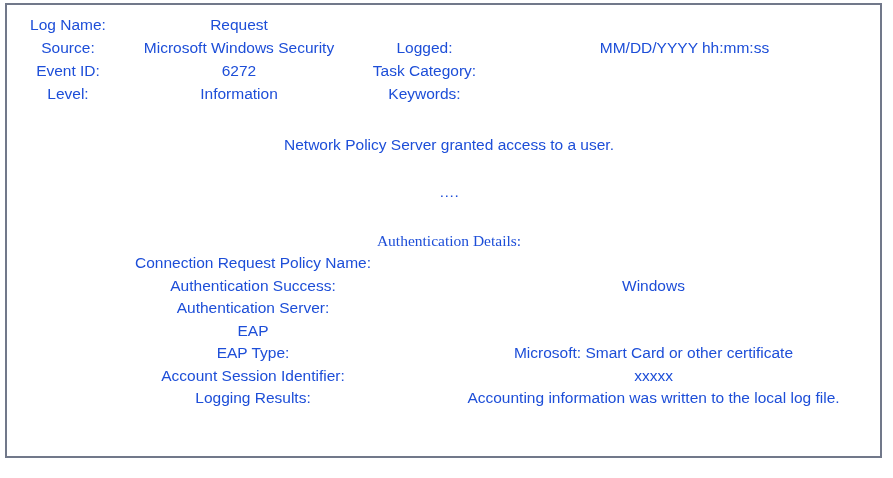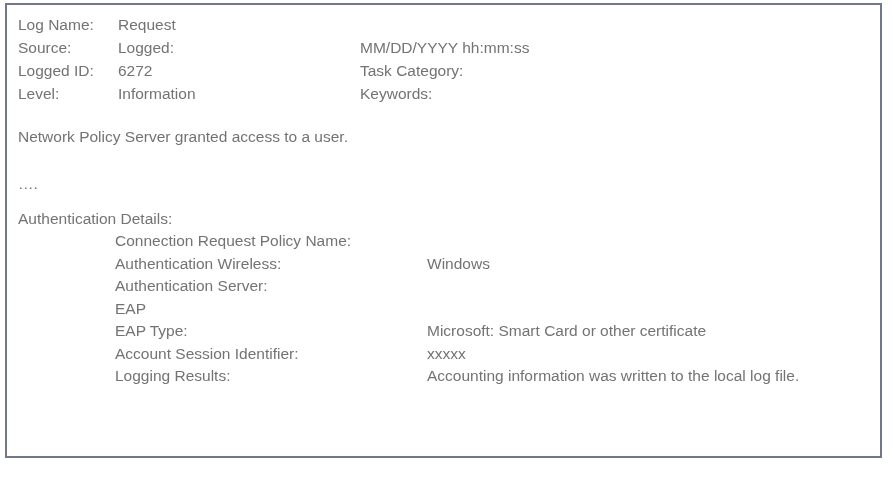--- a/index.html
+++ b/index.html
@@ -7,22 +7,23 @@
     padding: 0;
     background: #ffffff;
   }
   .page {
     position: relative;
     width: 893px;
     height: 478px;
     background: #ffffff;
     font-family: "Liberation Sans", sans-serif;
     font-size: 15.5px;
-    color: #737373;
+    color: #1d4ed8;
     overflow: hidden;
+    text-align: center;
   }
   .frame {
     position: absolute;
     left: 5px;
     top: 3px;
     width: 877px;
     height: 455px;
     border: 2px solid #71788a;
     background: #ffffff;
     box-sizing: border-box;
@@ -35,23 +36,23 @@
     grid-template-columns: 100px 242px 129px 1fr;
     padding-left: 11px;
     line-height: 23px;
     white-space: nowrap;
   }
   .trow {
     padding-left: 11px;
     line-height: 23px;
     white-space: nowrap;
   }
-  .description { margin-top: 20px; }
+  .description { margin-top: 28px; }
   .ellipsis-row { margin-top: 24px; }
-  .details-heading { margin-top: 12px; }
+  .details-heading { margin-top: 26px; font-family: Liberation Serif, serif; }
   .drow {
     display: grid;
     grid-template-columns: 276px 1fr;
     padding-left: 108px;
     line-height: 22.5px;
     white-space: nowrap;
     gap: 36px;
   }
   .cell { display: block; }
 </style>
@@ -63,45 +64,46 @@
     <div class="content">
 
       <div class="hrow">
         <span class="cell">Log Name:</span>
         <span class="cell">Request</span>
         <span class="cell"></span>
         <span class="cell"></span>
       </div>
       <div class="hrow">
         <span class="cell">Source:</span>
+        <span class="cell">Microsoft Windows Security</span>
         <span class="cell">Logged:</span>
         <span class="cell">MM/DD/YYYY hh:mm:ss</span>
       </div>
       <div class="hrow">
-        <span class="cell">Logged ID:</span>
+        <span class="cell">Event ID:</span>
         <span class="cell">6272</span>
         <span class="cell">Task Category:</span>
       </div>
       <div class="hrow">
         <span class="cell">Level:</span>
         <span class="cell">Information</span>
         <span class="cell">Keywords:</span>
       </div>
 
       <div class="trow description">Network Policy Server granted access to a user.</div>
 
       <div class="trow ellipsis-row">….</div>
 
       <div class="trow details-heading">Authentication Details:</div>
 
       <div class="drow">
         <span class="cell">Connection Request Policy Name:</span>
       </div>
       <div class="drow">
-        <span class="cell">Authentication Wireless:</span>
+        <span class="cell">Authentication Success:</span>
         <span class="cell">Windows</span>
       </div>
       <div class="drow">
         <span class="cell">Authentication Server:</span>
       </div>
       <div class="drow">
         <span class="cell">EAP</span>
       </div>
       <div class="drow">
         <span class="cell">EAP Type:</span>

